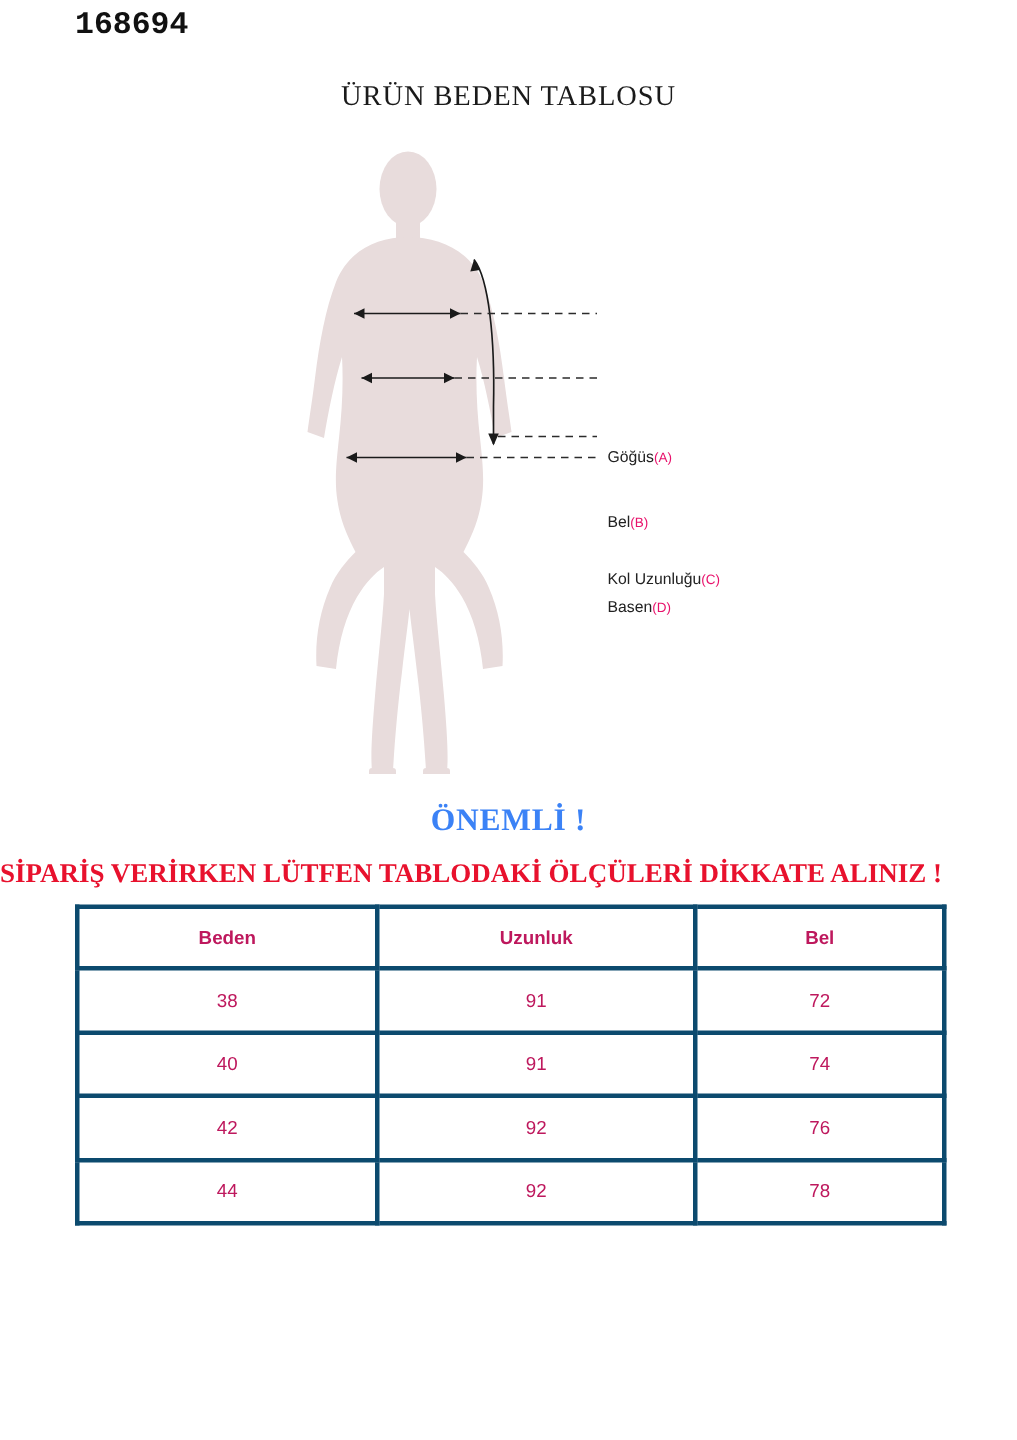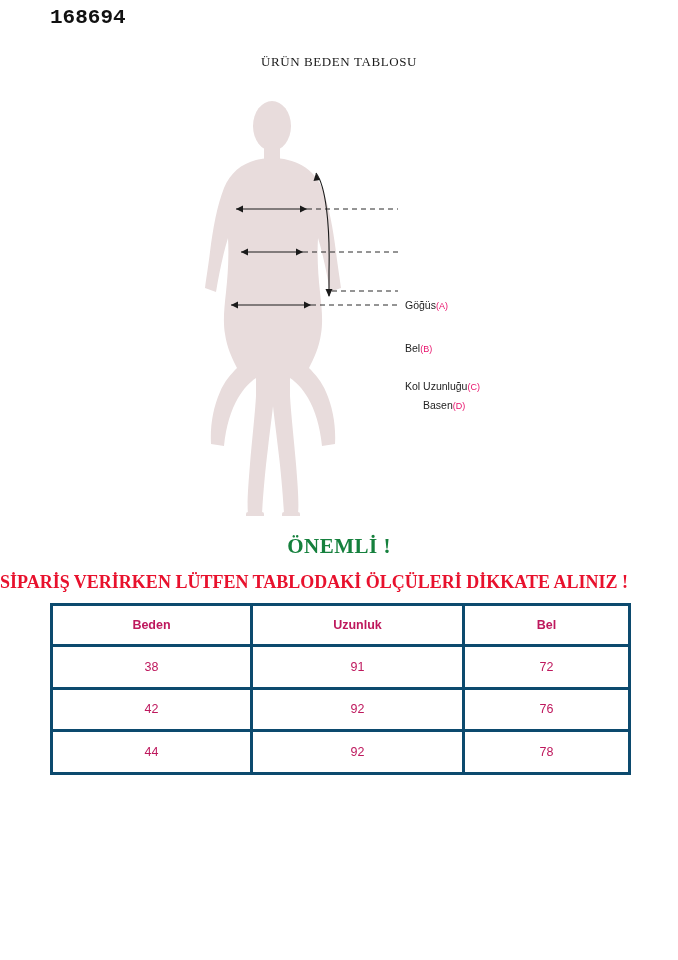--- a/index.html
+++ b/index.html
@@ -26,21 +26,21 @@
     color: #111111;
     margin-left: 42px;
   }
   .doc-title {
     position: absolute;
     top: 54px;
     left: 0;
     width: 100%;
     text-align: center;
     font-family: "Liberation Serif", serif;
-    font-size: 13px;
+    font-size: 19px;
     letter-spacing: 0.6px;
     color: #1a1a1a;
   }
   .figure-area {
     position: absolute;
     top: 96px;
     left: 0;
     width: 612px;
     height: 420px;
   }
@@ -56,32 +56,32 @@
     color: #222222;
     white-space: nowrap;
   }
   .label .letter {
     color: #e8116b;
     font-size: 9px;
   }
   .lbl-gogus { left: 405px; top: 203px; }
   .lbl-bel   { left: 405px; top: 246px; }
   .lbl-kol   { left: 405px; top: 284px; }
-  .lbl-basen { left: 423px; top: 303px; }
+  .lbl-basen { left: 405px; top: 303px; }
 
   .important {
     position: absolute;
     top: 534px;
     left: 0;
     width: 100%;
     text-align: center;
     font-family: "Liberation Serif", serif;
     font-weight: bold;
     font-size: 21px;
-    color: #15803d;
+    color: #3b82f6;
     letter-spacing: 0.5px;
   }
   .subnote {
     position: absolute;
     top: 572px;
     left: 0;
     width: 100%;
     font-family: "Liberation Serif", serif;
     font-weight: bold;
     font-size: 18px;
@@ -233,20 +233,25 @@
       <th>Bel</th>
     </tr>
   </thead>
   <tbody>
     <tr>
       <td>38</td>
       <td>91</td>
       <td>72</td>
     </tr>
     <tr>
+      <td>40</td>
+      <td>91</td>
+      <td>74</td>
+    </tr>
+    <tr>
       <td>42</td>
       <td>92</td>
       <td>76</td>
     </tr>
     <tr>
       <td>44</td>
       <td>92</td>
       <td>78</td>
     </tr>
   </tbody>

